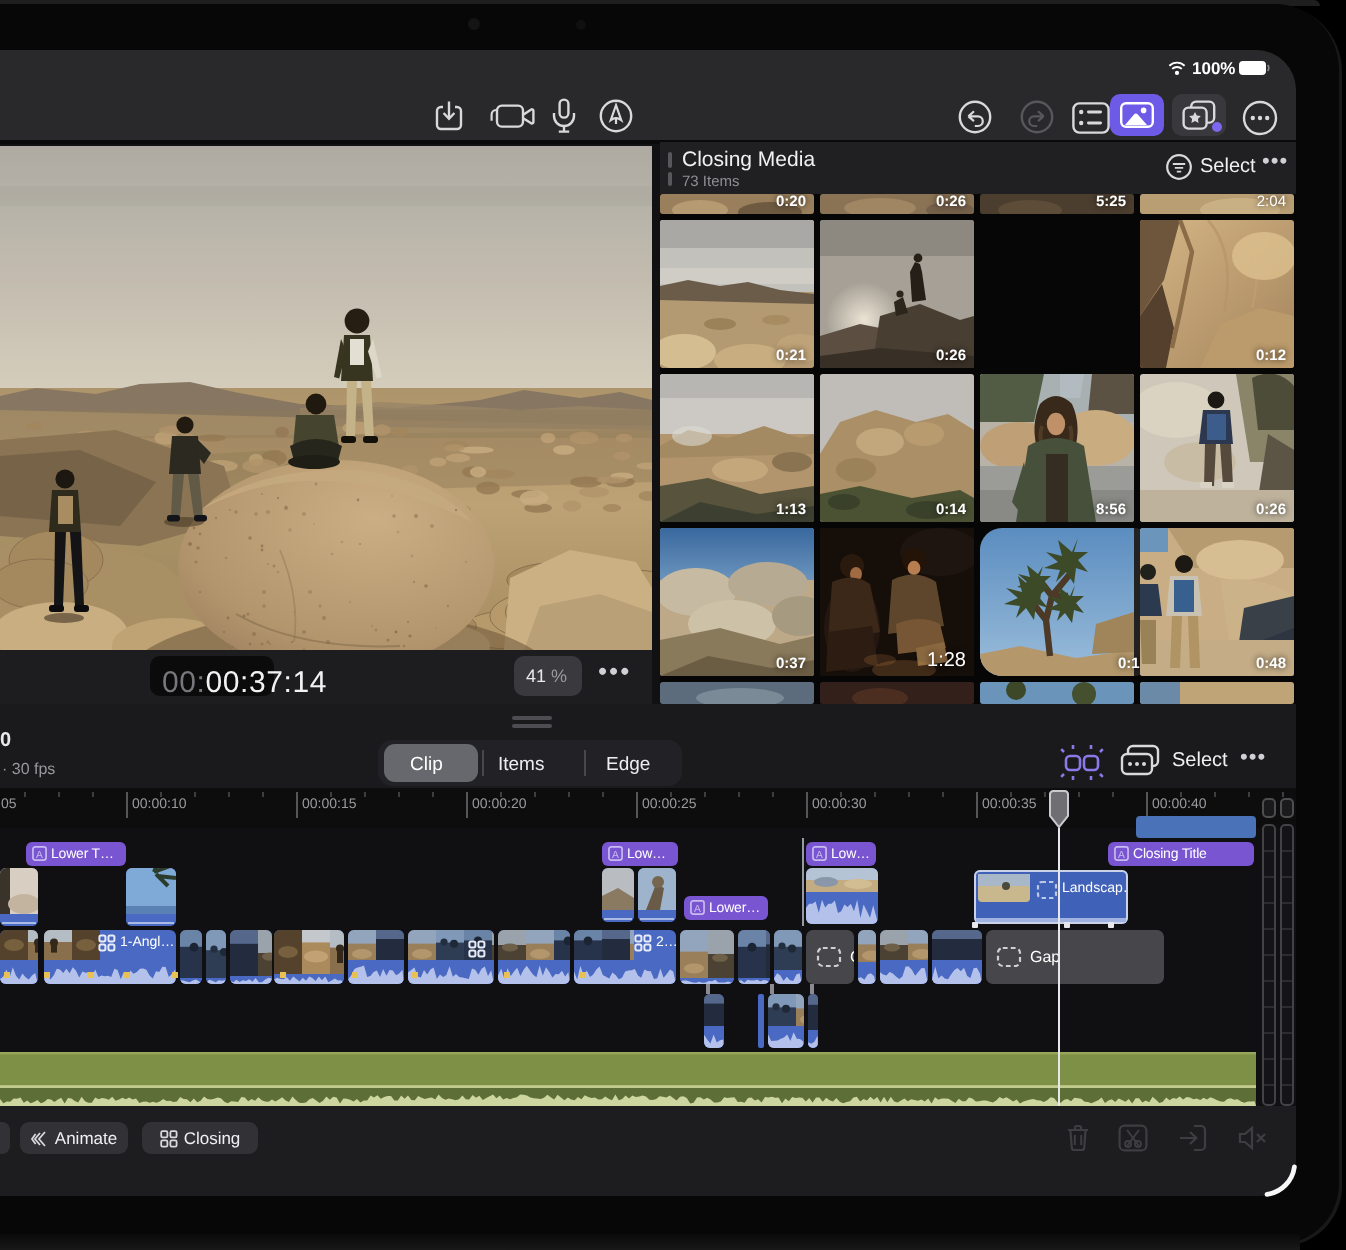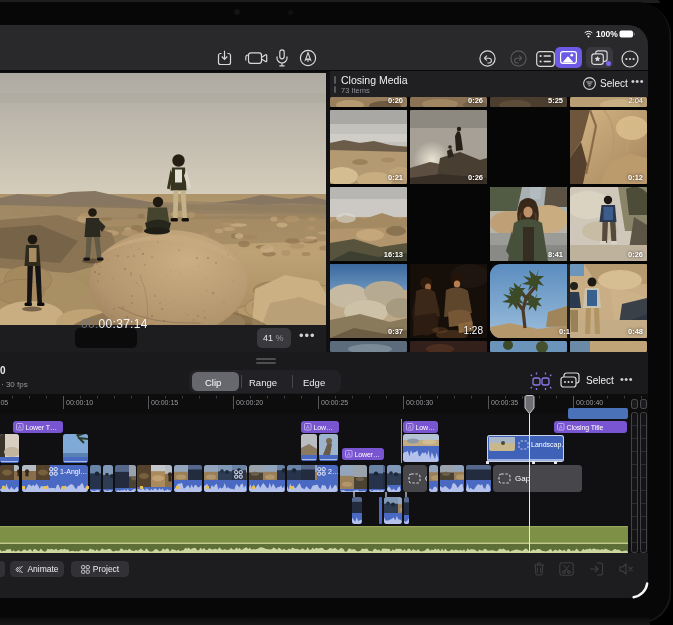--- a/index.html
+++ b/index.html
@@ -326,21 +326,21 @@
 <rect x="175" y="96.5" width="7" height="13" fill="#e3dfd2"></rect>
 <path d="M170.5 96.5 l-3.5 19 2.6 0.8 3.6 -13.5 Z" fill="#37351f"></path>
 <path d="M186.5 96.5 l4.5 19 -2.6 0.8 -4.4 -13.5 Z" fill="#ddd8c8"></path>
 <path d="M173.5 117.5 h5 l-1 28 h-4.5 Z" fill="#c4b288"></path>
 <path d="M180.5 117.5 h5 l1.5 28 h-4.5 Z" fill="#c4b288"></path>
 <rect x="170.5" y="145" width="7.5" height="3.5" rx="1.5" fill="#14100a"></rect>
 <rect x="181.5" y="145" width="7.5" height="3.5" rx="1.5" fill="#14100a"></rect>
 </svg>
 <div class="abs" style="left:0;top:300px;width:326px;height:27px;background:#1d1d1f"></div>
 <div class="abs" style="left:75px;top:303px;width:62px;height:20px;background:#0b0b0c;border-radius:5px"></div>
-<div class="txt" style="left:81px;top:292px;font-size:12px;letter-spacing:0.3px;color:#78787c">00:<span style="color:#f2f2f4">00:37:14</span></div>
+<div class="txt" style="left:81px;top:308px;font-size:15px;letter-spacing:0.3px;color:#78787c">00:<span style="color:#f2f2f4">00:37:14</span></div>
 <div class="abs" style="left:257px;top:303px;width:34px;height:20px;background:#3a3a3e;border-radius:5px"></div>
 <div class="txt" style="left:263px;top:308px;font-size:9px;color:#e8e8ea">41 <span style="color:#9a9a9e">%</span></div>
 <div class="txt" style="left:299px;top:303px;font-size:13px;color:#d0d0d4;letter-spacing:1px">•••</div>
 <div class="abs" style="left:330px;top:46px;width:318px;height:281px;background:#060606"></div>
 <div class="abs" style="left:330px;top:46px;width:318px;height:26px;background:#202023"></div>
 <div class="abs" style="left:334px;top:51px;width:2px;height:8px;background:#58585c;border-radius:1px"></div>
 <div class="abs" style="left:334px;top:61px;width:2px;height:7px;background:#58585c;border-radius:1px"></div>
 <div class="txt" style="left:341px;top:48.5px;font-size:10.5px;font-weight:500;color:#f0f0f2">Closing Media</div>
 <div class="txt" style="left:341px;top:61px;font-size:7.5px;color:#8e8e93">73 Items</div>
 <svg class="abs" style="left:583px;top:52px" width="13" height="13" viewBox="0 0 13 13">
@@ -435,21 +435,34 @@
           <rect width="77" height="74" fill="#b2956c"></rect>
 <rect width="77" height="30" fill="#ccc9c4"></rect>
           <rect width="77" height="12" fill="#b8b6b2"></rect>
 <path d="M0 36 L14 28 L34 32 L52 26 L70 32 L77 30 L77 40 L0 42 Z" fill="#a48a62"></path>
 <ellipse cx="16" cy="31" rx="10" ry="5" fill="#dcdad4" opacity="0.6"></ellipse>
 <ellipse cx="40" cy="48" rx="14" ry="6" fill="#c4a87c"></ellipse>
           <ellipse cx="66" cy="44" rx="10" ry="5" fill="#8a7350"></ellipse>
 <path d="M0 74 L0 56 L24 52 L50 60 L77 56 L77 74 Z" fill="#57533c"></path>
 <path d="M0 74 L20 64 L48 70 L77 66 L77 74 Z" fill="#3d4030"></path>
         </svg>
-        <div class="txt" style="right:4px;bottom:2px;font-size:7.5px;font-weight:700;color:#fff;text-shadow:0 0 3px rgba(0,0,0,.8)">16:13</div>
+        <div class="txt" style="right:4px;bottom:2px;font-size:7.5px;font-weight:700;color:#fff;text-shadow:0 0 3px rgba(0,0,0,.8)">1:13</div>
+      </div>
+<div class="abs" style="left:410px;top:162px;width:77px;height:74px;border-radius:1.5px;overflow:hidden;background:#222">
+        <svg style="position:absolute;left:0;top:0" width="77" height="74" viewBox="0 0 77 74" preserveAspectRatio="none">
+          <rect width="77" height="74" fill="#c0bdb8"></rect>
+<path d="M0 40 L10 24 L28 18 L48 24 L64 20 L77 28 L77 74 L0 74 Z" fill="#ab8f66"></path>
+<ellipse cx="30" cy="34" rx="12" ry="7" fill="#c2a77c"></ellipse>
+          <ellipse cx="52" cy="30" rx="10" ry="6" fill="#b89c70"></ellipse>
+<ellipse cx="18" cy="48" rx="10" ry="6" fill="#9c8258"></ellipse>
+<path d="M0 74 L0 60 L20 56 L46 62 L70 58 L77 62 L77 74 Z" fill="#4a5233"></path>
+<ellipse cx="12" cy="64" rx="8" ry="4" fill="#39412a"></ellipse>
+          <ellipse cx="54" cy="68" rx="11" ry="4.5" fill="#39412a"></ellipse>
+        </svg>
+        <div class="txt" style="right:4px;bottom:2px;font-size:7.5px;font-weight:700;color:#fff;text-shadow:0 0 3px rgba(0,0,0,.8)">0:14</div>
       </div>
 <div class="abs" style="left:490px;top:162px;width:77px;height:74px;border-radius:1.5px;overflow:hidden;background:#222">
         <svg style="position:absolute;left:0;top:0" width="77" height="74" viewBox="0 0 77 74" preserveAspectRatio="none">
           <rect width="77" height="74" fill="#b9b2a6"></rect>
 <rect width="77" height="24" fill="#a8b0b2"></rect>
 <path d="M0 0 h32 l-5 24 h-27 Z" fill="#525c44"></path>
 <path d="M40 0 h12 l-2 12 h-10 Z" fill="#b2bcc0"></path>
 <path d="M56 0 h21 v20 h-23 Z" fill="#5c5244"></path>
 <ellipse cx="20" cy="36" rx="20" ry="12" fill="#bfa076"></ellipse>
           <ellipse cx="58" cy="32" rx="20" ry="14" fill="#c9ac80"></ellipse>
@@ -457,21 +470,21 @@
 <rect y="58" width="77" height="16" fill="#898985"></rect>
 <path d="M30 15 q-5 11 -1 24 l5 3 8 0 5 -3 q4 -13 -1 -24 q-8 -8 -16 0 Z" fill="#38291a"></path>
 <ellipse cx="38" cy="25" rx="4.6" ry="5.6" fill="#c09068"></ellipse>
 <path d="M33 21 q5 -5 10 0 l-0.5 -5 q-4.5 -4 -9 0 Z" fill="#38291a"></path>
 <path d="M31 26 q-2 6 1 11" stroke="#503c26" stroke-width="2" fill="none"></path>
 <path d="M45 26 q2 6 -1 11" stroke="#503c26" stroke-width="2" fill="none"></path>
 <path d="M24 36 q14 -8 28 0 l6 38 h-40 Z" fill="#47503a"></path>
 <path d="M33 40 h11 v34 h-11 Z" fill="#352c22"></path>
 <path d="M22 44 l-6 20 6 8 4 -6 Z" fill="#47503a"></path>
         </svg>
-        <div class="txt" style="right:4px;bottom:2px;font-size:7.5px;font-weight:700;color:#fff;text-shadow:0 0 3px rgba(0,0,0,.8)">8:41</div>
+        <div class="txt" style="right:4px;bottom:2px;font-size:7.5px;font-weight:700;color:#fff;text-shadow:0 0 3px rgba(0,0,0,.8)">8:56</div>
       </div>
 <div class="abs" style="left:570px;top:162px;width:77px;height:74px;border-radius:1.5px;overflow:hidden;background:#222">
         <svg style="position:absolute;left:0;top:0" width="77" height="74" viewBox="0 0 77 74" preserveAspectRatio="none">
           <rect width="77" height="74" fill="#cfc8ba"></rect>
 <path d="M48 0 h29 v44 h-22 Z" fill="#8a8468"></path>
 <path d="M56 2 q12 -6 21 4 v22 h-18 Z" fill="#4c4c38"></path>
 <path d="M64 30 l13 8 v24 h-18 Z" fill="#5c5444"></path>
 <ellipse cx="18" cy="18" rx="22" ry="14" fill="#dbd3c2"></ellipse>
 <ellipse cx="30" cy="44" rx="18" ry="10" fill="#c9bca4"></ellipse>
 <rect y="58" width="77" height="16" fill="#beb29c"></rect>
@@ -590,21 +603,21 @@
 <div class="abs" style="left:0;top:327px;width:648px;height:42px;background:#1a1a1c"></div>
 <div class="abs" style="left:256px;top:333px;width:20px;height:2px;background:#4e4e52;border-radius:1px"></div>
 <div class="abs" style="left:256px;top:336.5px;width:20px;height:2px;background:#4e4e52;border-radius:1px"></div>
 <div class="txt" style="left:0px;top:340px;font-size:10px;font-weight:600;color:#e8e8ea">0</div>
 <div class="txt" style="left:1px;top:355px;font-size:8px;color:#98989d">· 30 fps</div>
 <div class="abs" style="left:189px;top:345px;width:152px;height:23px;background:#222226;border-radius:7px"></div>
 <div class="abs" style="left:240.5px;top:350px;width:1px;height:13px;background:#48484c"></div>
 <div class="abs" style="left:291.5px;top:350px;width:1px;height:13px;background:#48484c"></div>
 <div class="abs" style="left:191.5px;top:347px;width:47px;height:19px;background:#67676e;border-radius:5.5px"></div>
 <div class="txt" style="left:205px;top:351.5px;font-size:9.5px;font-weight:500;color:#fff">Clip</div>
-<div class="txt" style="left:249px;top:351.5px;font-size:9.5px;color:#ededf0">Range</div>
+<div class="txt" style="left:249px;top:351.5px;font-size:9.5px;color:#ededf0">Items</div>
 <div class="txt" style="left:303px;top:351.5px;font-size:9.5px;color:#ededf0">Edge</div>
 <svg class="abs" style="left:530px;top:346px" width="22" height="20" viewBox="0 0 22 20">
 <g stroke="#8a7ae8" stroke-width="1.3" fill="none">
 <rect x="3" y="7" width="7" height="7" rx="2"></rect>
 <rect x="12" y="7" width="7" height="7" rx="2"></rect>
 <path d="M6.5 3.5 v-2 M15.5 3.5 v-2 M6.5 17 v2 M15.5 17 v2 M2 5 l-1.4 -1.4 M20 5 l1.4 -1.4 M2 16 l-1.4 1.4 M20 16 l1.4 1.4"></path>
 </g>
       </svg>
 <svg class="abs" style="left:560px;top:347px" width="20" height="18" viewBox="0 0 20 18">
 <rect x="4" y="1" width="15" height="10" rx="2.5" fill="none" stroke="#d9d9dc" stroke-width="1.2"></rect>
@@ -1138,21 +1151,21 @@
       </div>
 <div class="abs" style="left:71px;top:536px;width:58px;height:16px;background:#323236;border-radius:4.5px;display:flex;align-items:center;justify-content:center">
 <svg width="9" height="9" viewBox="0 0 9 9" style="margin-right:3px">
           <g fill="none" stroke="#d9d9dc" stroke-width="0.9">
             <rect x="0.6" y="0.6" width="3.1" height="3.1" rx="0.7"></rect>
             <rect x="5.2" y="0.6" width="3.1" height="3.1" rx="0.7"></rect>
             <rect x="0.6" y="5.2" width="3.1" height="3.1" rx="0.7"></rect>
             <rect x="5.2" y="5.2" width="3.1" height="3.1" rx="0.7"></rect>
           </g>
         </svg>
-<span style="font-size:8.5px;color:#f0f0f2">Project</span>
+<span style="font-size:8.5px;color:#f0f0f2">Closing</span>
       </div>
 <svg class="abs" style="left:533px;top:537px" width="12" height="14" viewBox="0 0 12 14">
 <path d="M1 3 h10 M4.5 3 v-1.2 a0.8 0.8 0 0 1 0.8 -0.8 h1.4 a0.8 0.8 0 0 1 0.8 0.8 V3 M2.2 3 l0.7 9 a1.2 1.2 0 0 0 1.2 1 h3.8 a1.2 1.2 0 0 0 1.2 -1 l0.7 -9" fill="none" stroke="#3e3e42" stroke-width="1.1"></path>
 <path d="M4.4 5.5 v5 M7.6 5.5 v5" stroke="#3e3e42" stroke-width="1"></path>
       </svg>
 <svg class="abs" style="left:559px;top:537px" width="15" height="14" viewBox="0 0 15 14">
 <rect x="0.8" y="0.8" width="13.4" height="12.4" rx="2.5" fill="none" stroke="#3e3e42" stroke-width="1.1"></rect>
 <path d="M4.5 3 l6 8 M10.5 3 l-6 8" stroke="#3e3e42" stroke-width="1"></path>
         <circle cx="5" cy="10" r="1.5" fill="none" stroke="#3e3e42" stroke-width="0.9"></circle>
         <circle cx="10" cy="10" r="1.5" fill="none" stroke="#3e3e42" stroke-width="0.9"></circle>

